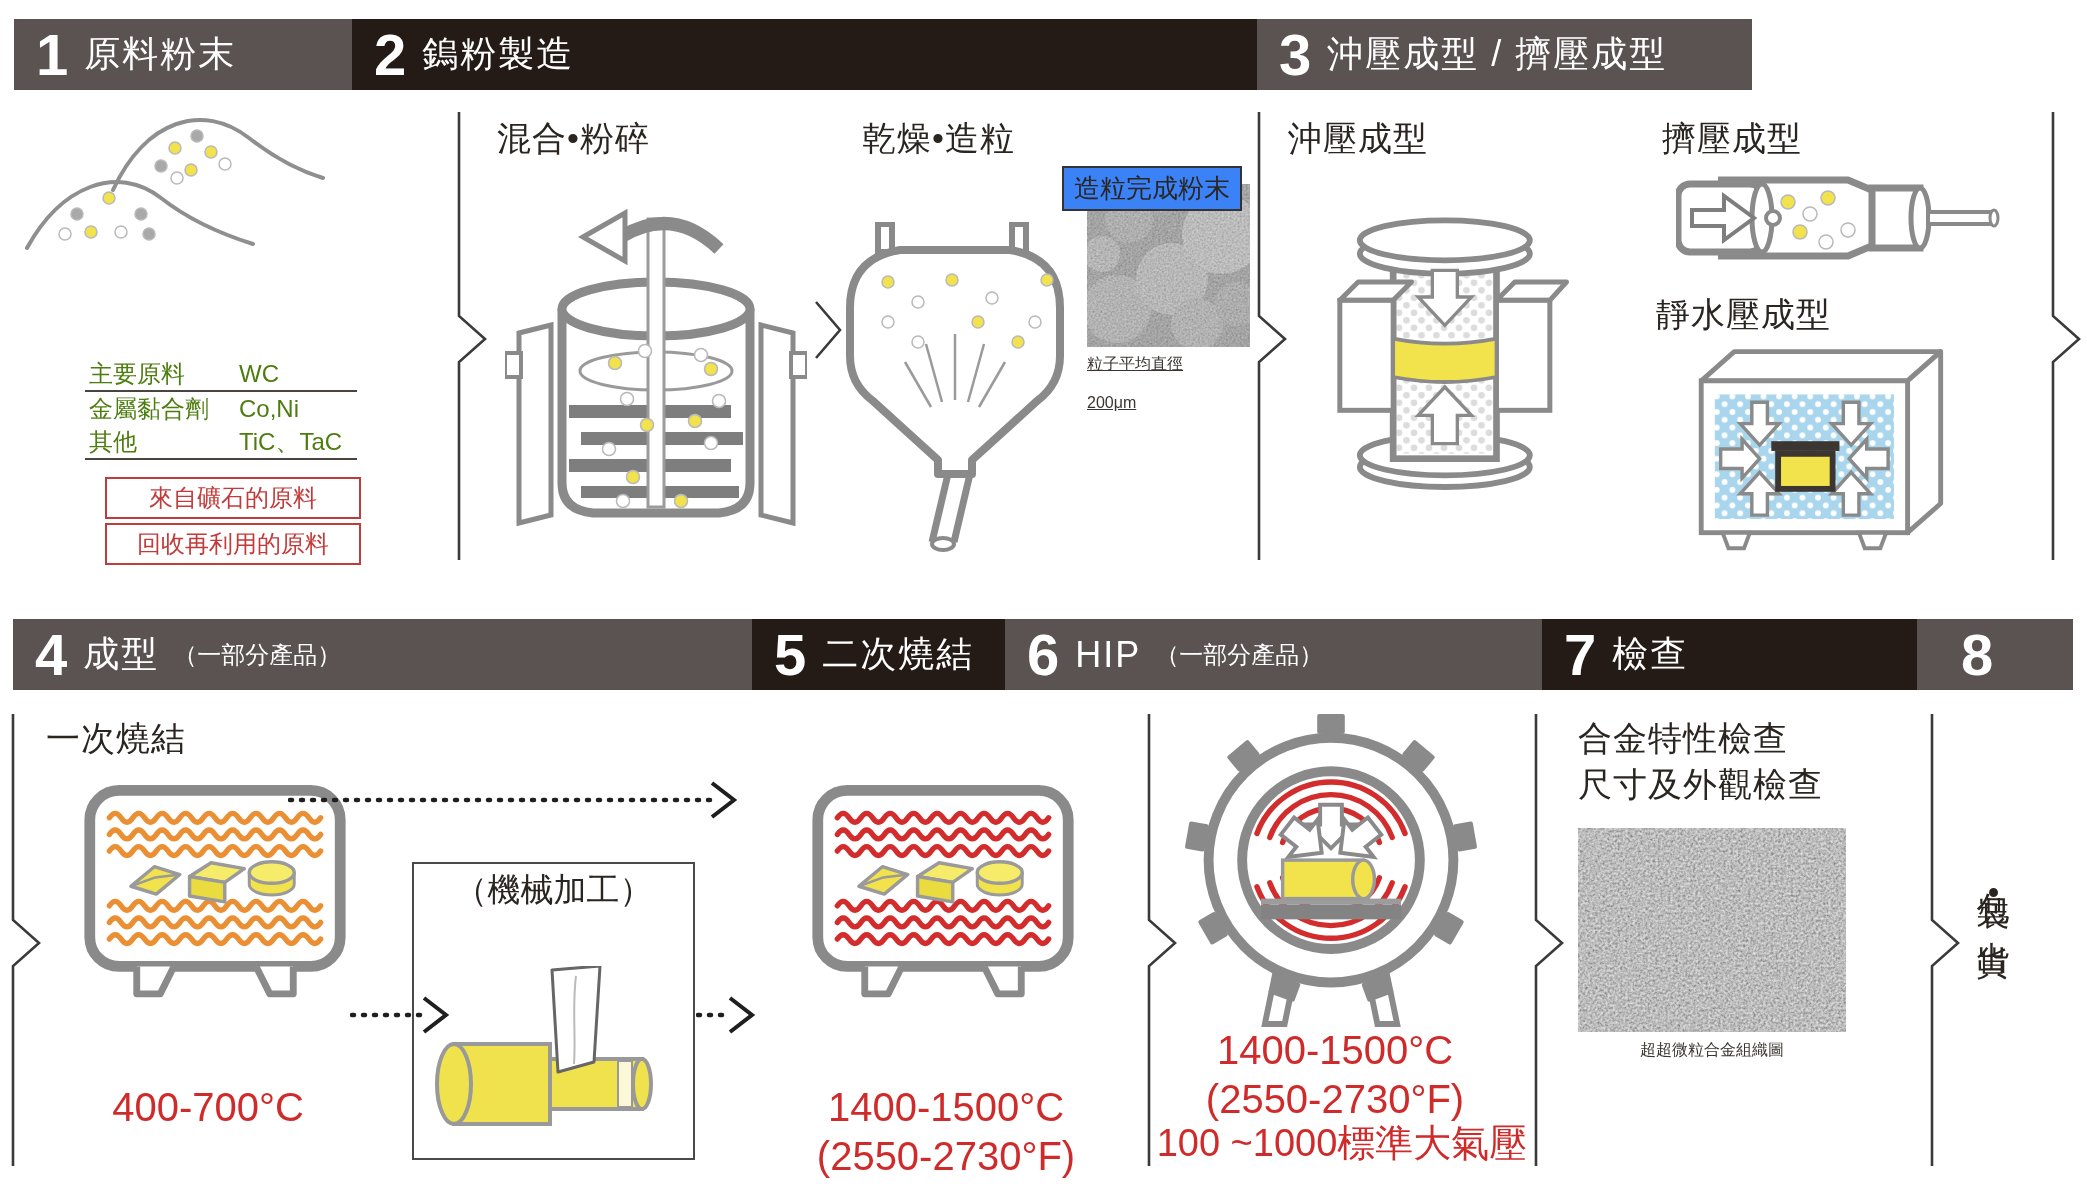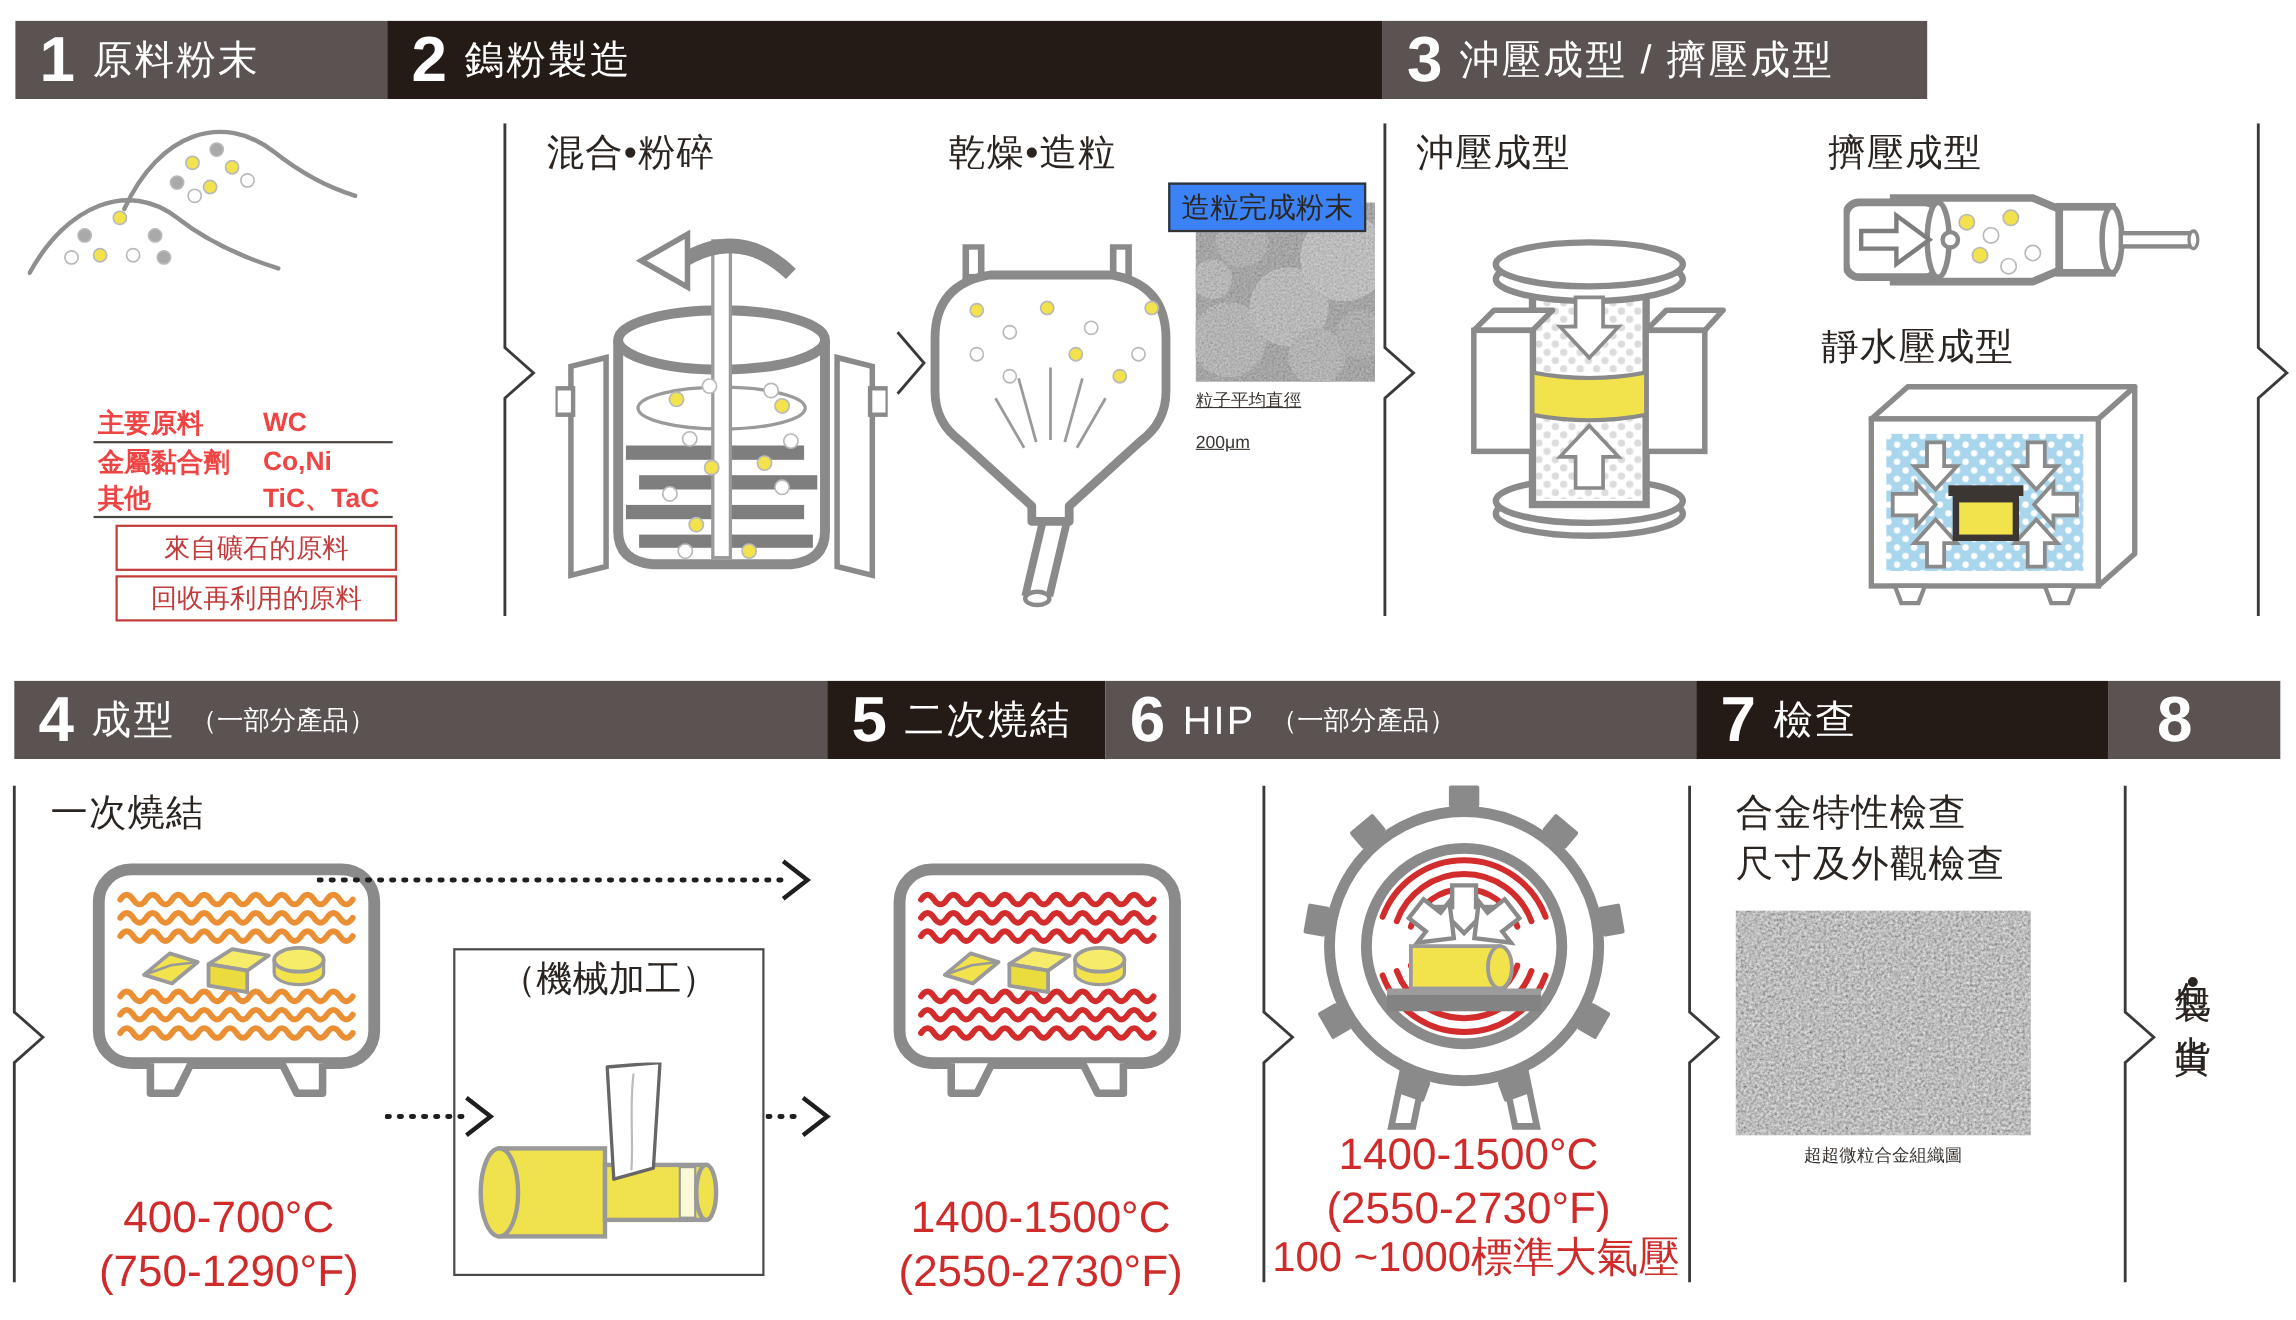--- a/index.html
+++ b/index.html
@@ -7,21 +7,21 @@
          font-family:"Liberation Sans", sans-serif;color:#2b2521;}
   .abs{position:absolute;}
   .hdr{position:absolute;height:71px;display:flex;align-items:center;color:#fff;}
   .hdr .num{font-size:58px;font-weight:bold;margin-left:22px;line-height:1;}
   .hdr .lbl{font-size:36px;margin-left:16px;letter-spacing:2px;white-space:nowrap;}
   .hdr .note{font-size:24px;margin-left:14px;white-space:nowrap;}
   .bar-gray{background:#5a5352;}
   .bar-black{background:#241b17;}
   .sublabel{position:absolute;font-size:34px;color:#2b2521;letter-spacing:1px;white-space:nowrap;}
   .temp{position:absolute;font-size:40px;color:#cf2b2b;text-align:center;line-height:1.22;white-space:nowrap;}
-  .mat-table{position:absolute;left:85px;top:368px;width:272px;font-size:24px;color:#ef4444;font-weight:bold;}
+  .mat-table{position:absolute;left:85px;top:357px;width:272px;font-size:24px;color:#4d7c0f;}
   .mat-row{display:flex;align-items:center;height:33px;}
   .mat-row.lined{border-bottom:2px solid #4a4440;}
   .mat-row .ml{width:150px;padding-left:4px;white-space:nowrap;}
   .mat-row .mv{white-space:nowrap;}
   .tag{position:absolute;left:105px;width:252px;height:38px;border:2.5px solid #c23b3b;color:#c23b3b;
        font-size:24px;display:flex;align-items:center;justify-content:center;white-space:nowrap;}
   .phototag{position:absolute;left:1062px;top:166px;background:#3b82f6;border:2.5px solid #333;
        color:#2b2521;font-size:26px;padding:3px 10px;white-space:nowrap;}
   .smalltext{position:absolute;font-size:16px;color:#3a3430;white-space:nowrap;text-decoration:underline;}
   .machbox{position:absolute;left:412px;top:862px;width:283px;height:298px;border:2px solid #4a4a4a;
@@ -326,21 +326,20 @@
       <polyline points="52,106 77,97 102,94" fill="none" stroke="#9a9a9a" stroke-width="2.5"></polyline>
       <polygon points="112,96 134,82 168,88 148,102" fill="#f7ec6a" stroke="#9a9a9a" stroke-width="3.5" stroke-linejoin="round"></polygon>
       <polygon points="112,96 148,102 148,122 112,116" fill="#eadc3f" stroke="#9a9a9a" stroke-width="3.5" stroke-linejoin="round"></polygon>
       <path d="M173 92 L173 104 A23 11 0 0 0 219 104 L219 92" fill="#f2e24b" stroke="#9a9a9a" stroke-width="3"></path>
       <ellipse cx="196" cy="92" rx="23" ry="11" fill="#f7ec6a" stroke="#9a9a9a" stroke-width="3.5"></ellipse>
       <path d="M58 188 L58 216 L82 216 L96 188" fill="#fff" stroke="#8a8a8a" stroke-width="7" stroke-linejoin="round"></path>
       <path d="M218 188 L218 216 L194 216 L180 188" fill="#fff" stroke="#8a8a8a" stroke-width="7" stroke-linejoin="round"></path>
     </svg>
     <div class="temp" style="left:58px;top:1083px;width:300px;">
       <div>400-700°C</div>
-      <div>(750-1290°F)</div>
     </div>
 
     <svg class="abs" style="left:288px;top:779px;" width="452" height="42" viewBox="0 0 452 42">
       <line x1="2" y1="21" x2="424" y2="21" stroke="#1f1f1f" stroke-width="4.5" stroke-dasharray="2 9" stroke-linecap="round"></line>
       <polyline points="424,4 446,21 424,38" fill="none" stroke="#1f1f1f" stroke-width="4"></polyline>
     </svg>
     <svg class="abs" style="left:350px;top:994px;" width="104" height="42" viewBox="0 0 104 42">
       <line x1="2" y1="21" x2="74" y2="21" stroke="#1f1f1f" stroke-width="4.5" stroke-dasharray="2 9" stroke-linecap="round"></line>
       <polyline points="74,4 96,21 74,38" fill="none" stroke="#1f1f1f" stroke-width="4"></polyline>
     </svg>

